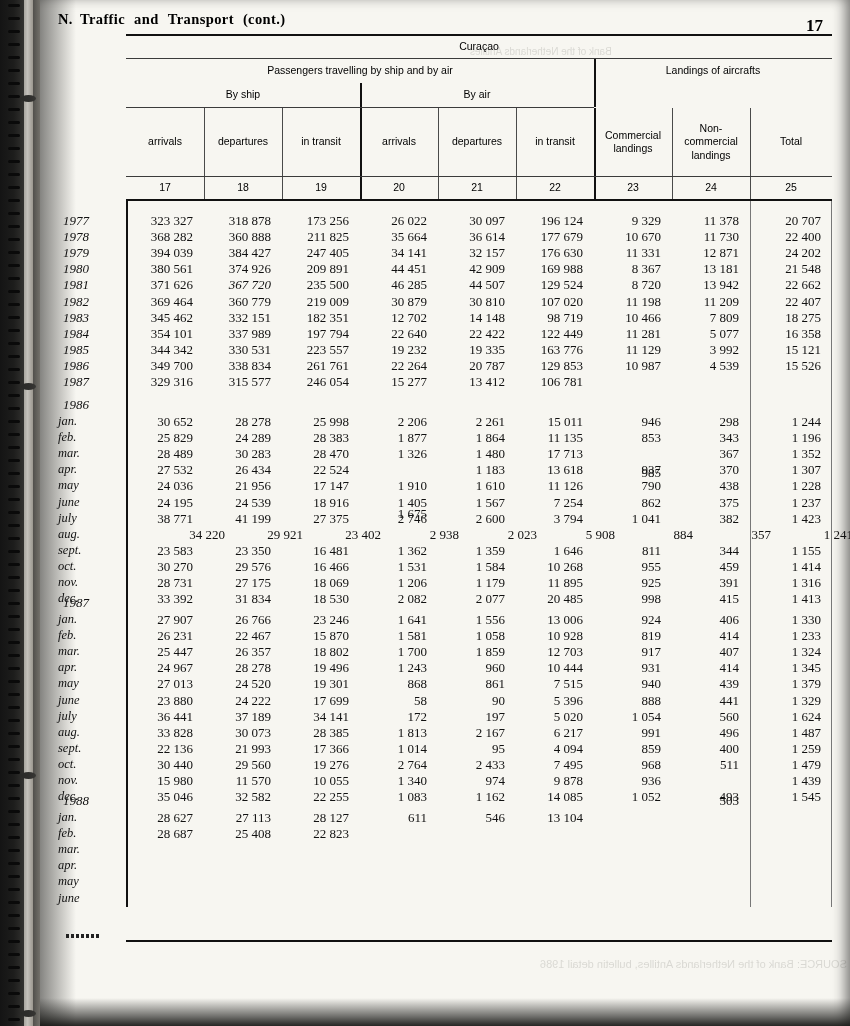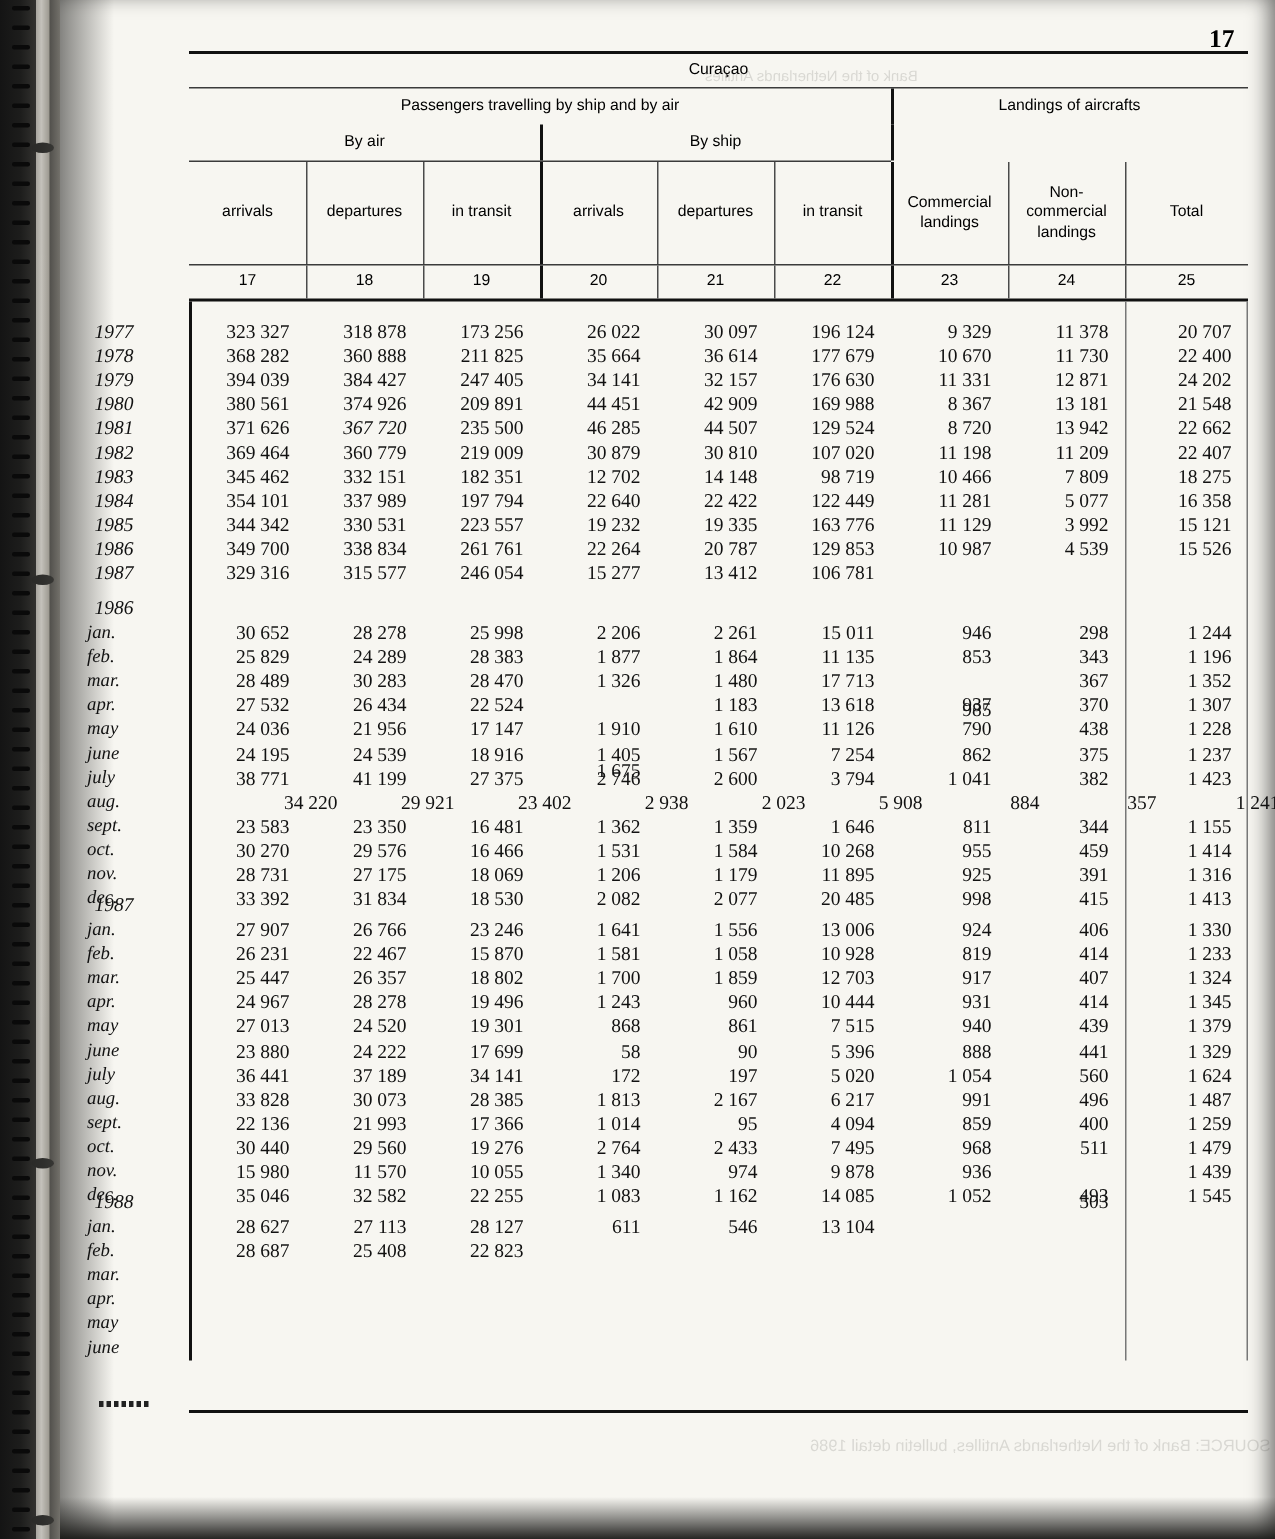--- a/index.html
+++ b/index.html
@@ -213,20 +213,23 @@
 
 <div id="page">
   <div id="page-shade"></div>
 
   <div id="ghosts">
       <div class="ghost" style="left: 430px; top: 46px; font-size: 10px;">Bank of the Netherlands Antilles</div>
       <div class="ghost" style="left: 500px; top: 958px; font-size: 11px;">SOURCE:   Bank of the Netherlands Antilles, bulletin detail 1986</div>
     </div>
 
   <div id="runhead">
+    <span class="sec">
+      <span class="lead">N.</span><span class="w">Traffic</span><span class="w">and</span><span class="w">Transport</span><span>(cont.)</span>
+    </span>
     <span id="pageno">17</span>
   </div>
 
   <div id="tbl">
 
     <div class="rule-heavy"></div>
 
     <div class="band hdr" id="band-terr">
       <div class="ctr" style="height:100%">Curaçao</div>
     </div>
@@ -235,22 +238,22 @@
     <div class="band hdr" id="band-grp">
       <div class="cols" style="height:100%">
         <div class="c ctr" style="width:468px;height:100%">Passengers travelling by ship and by air</div>
         <div class="c ctr" style="width:238px;height:100%">Landings of aircrafts</div>
       </div>
       <div class="vline dark" style="left:468px"></div>
     </div>
 
     <div class="band hdr" id="band-sub">
       <div class="cols" style="height:100%">
+        <div class="c ctr" style="width:234px;height:100%">By ship</div>
         <div class="c ctr" style="width:234px;height:100%">By air</div>
-        <div class="c ctr" style="width:234px;height:100%">By ship</div>
         <div class="c" style="width:238px;height:100%"></div>
       </div>
       <div class="vline dark" style="left:234px"></div>
       <div class="vline dark" style="left:468px"></div>
     </div>
     <div class="rule-thin" style="width:468px"></div>
 
     <div class="band hdr" id="band-lbl">
       <div class="cols" style="height:100%">
         <div class="c c17 ctr">arrivals</div>

